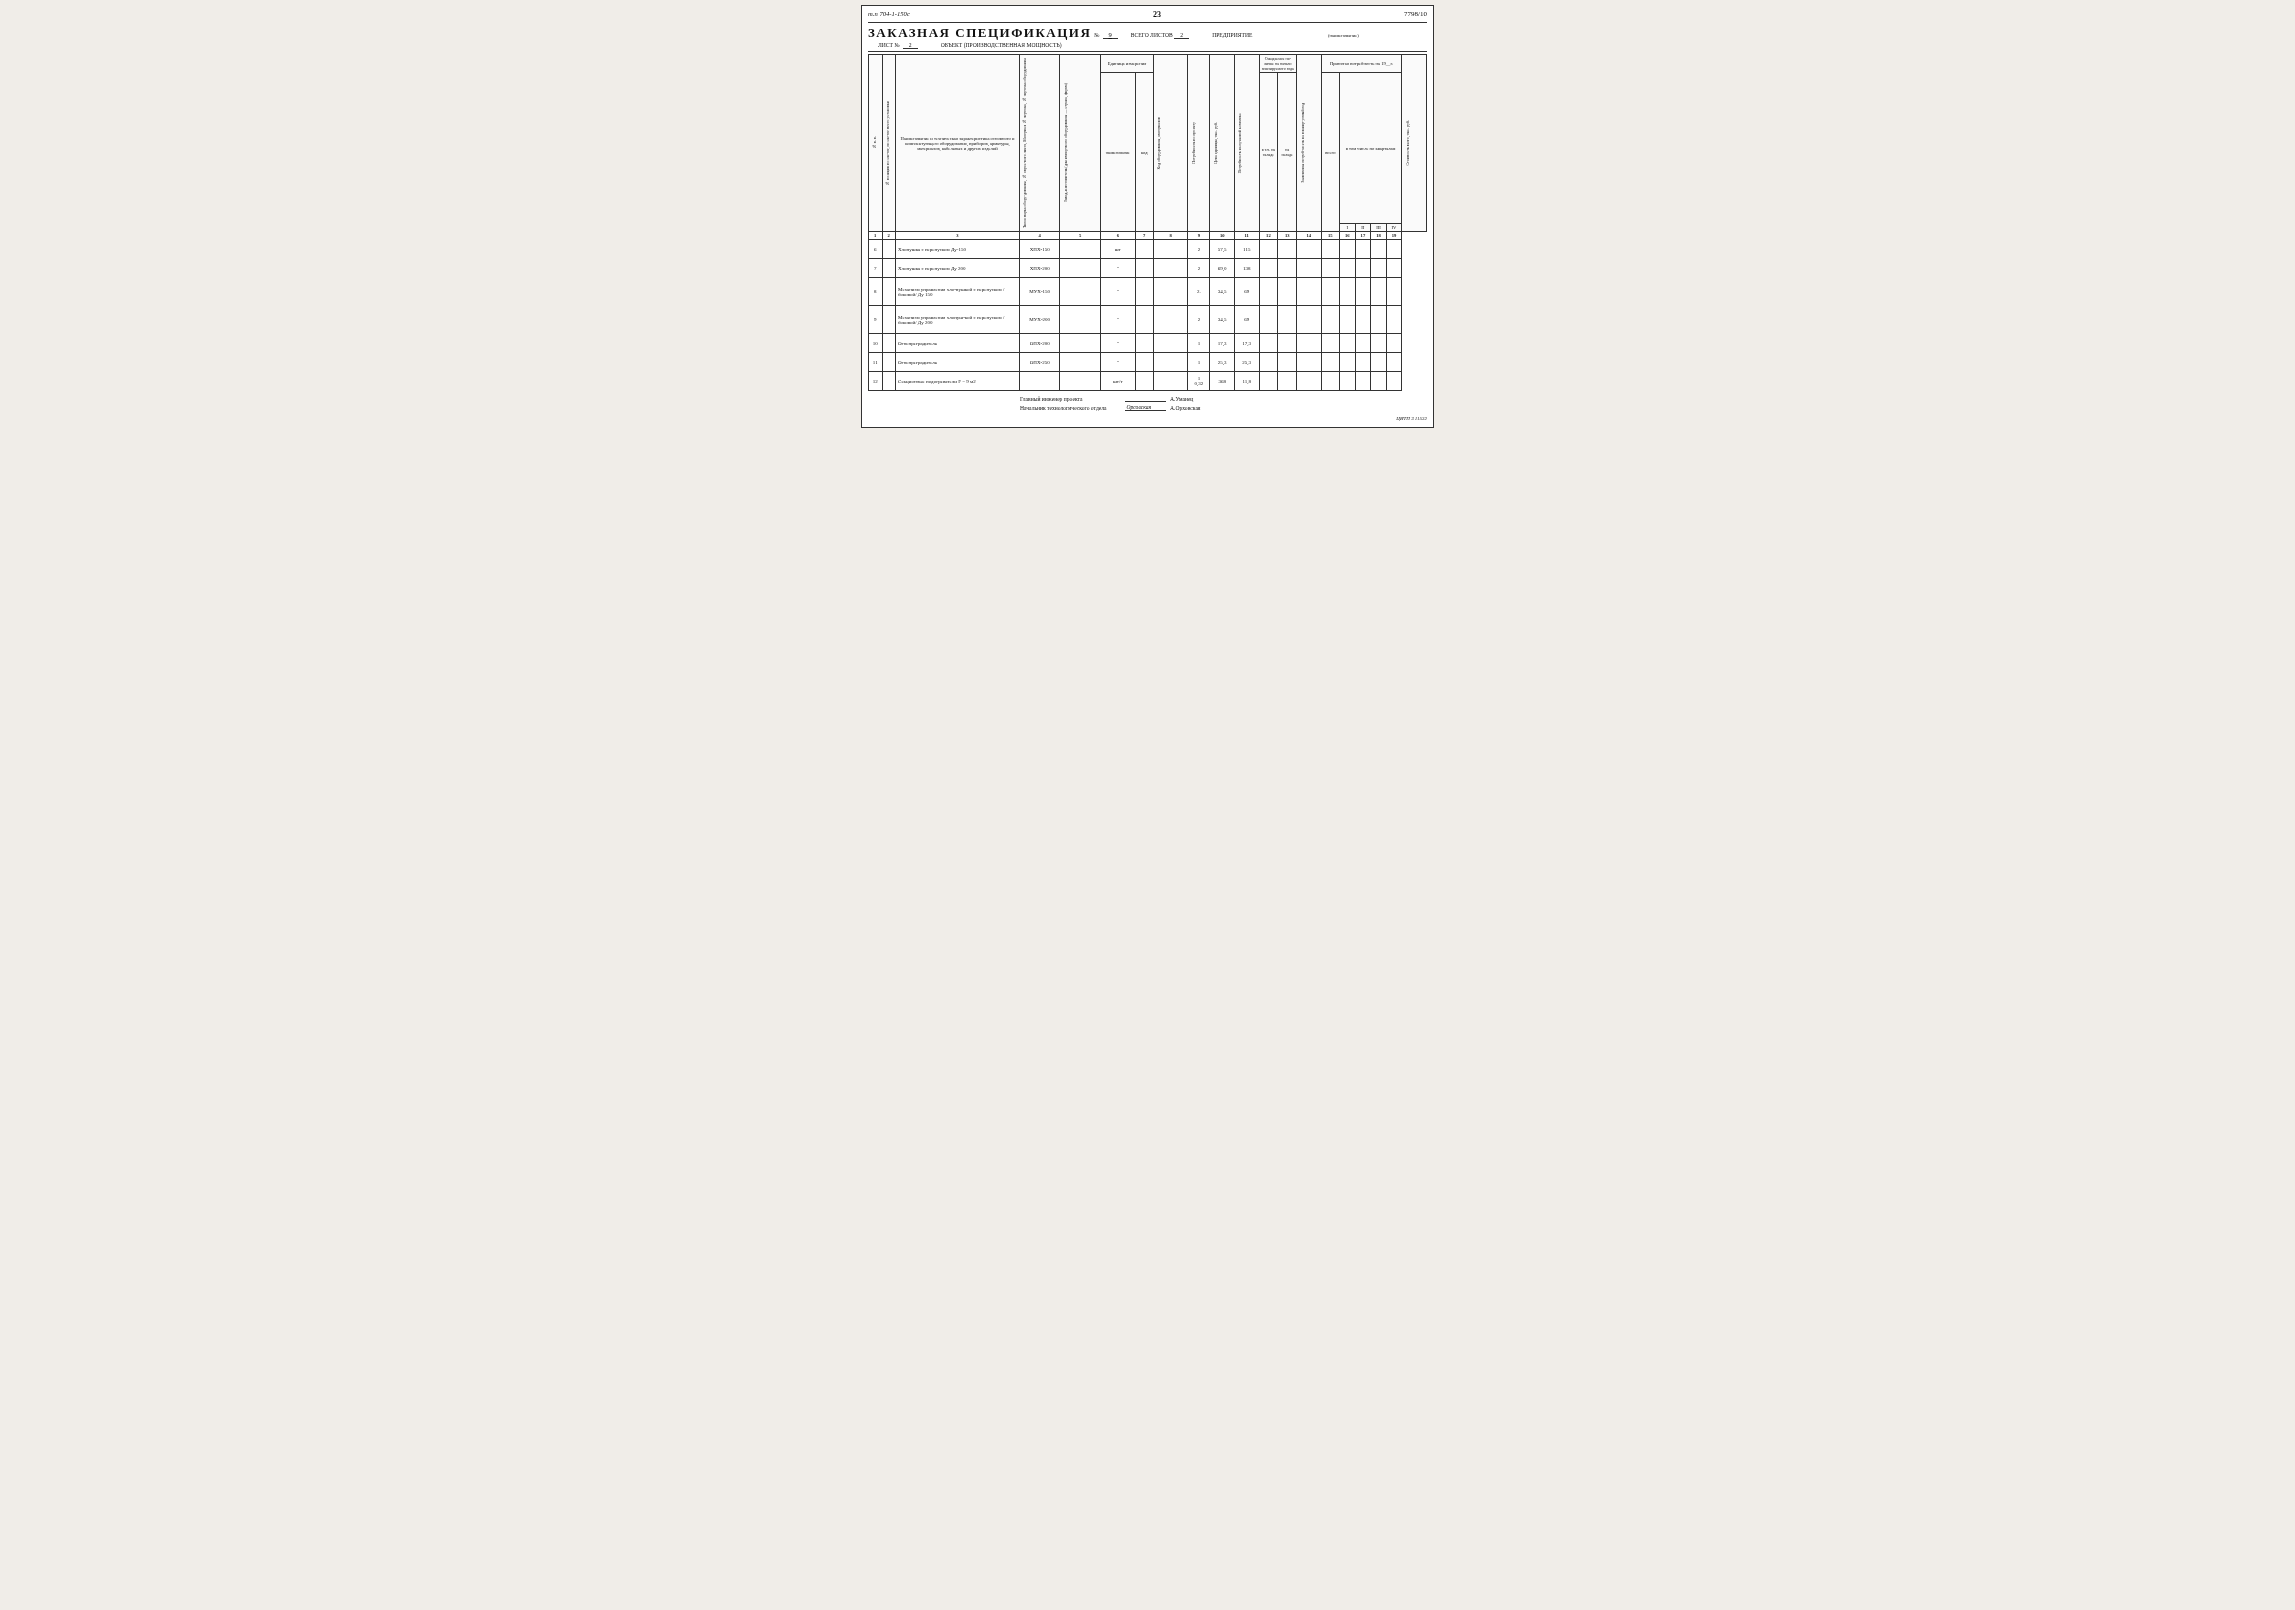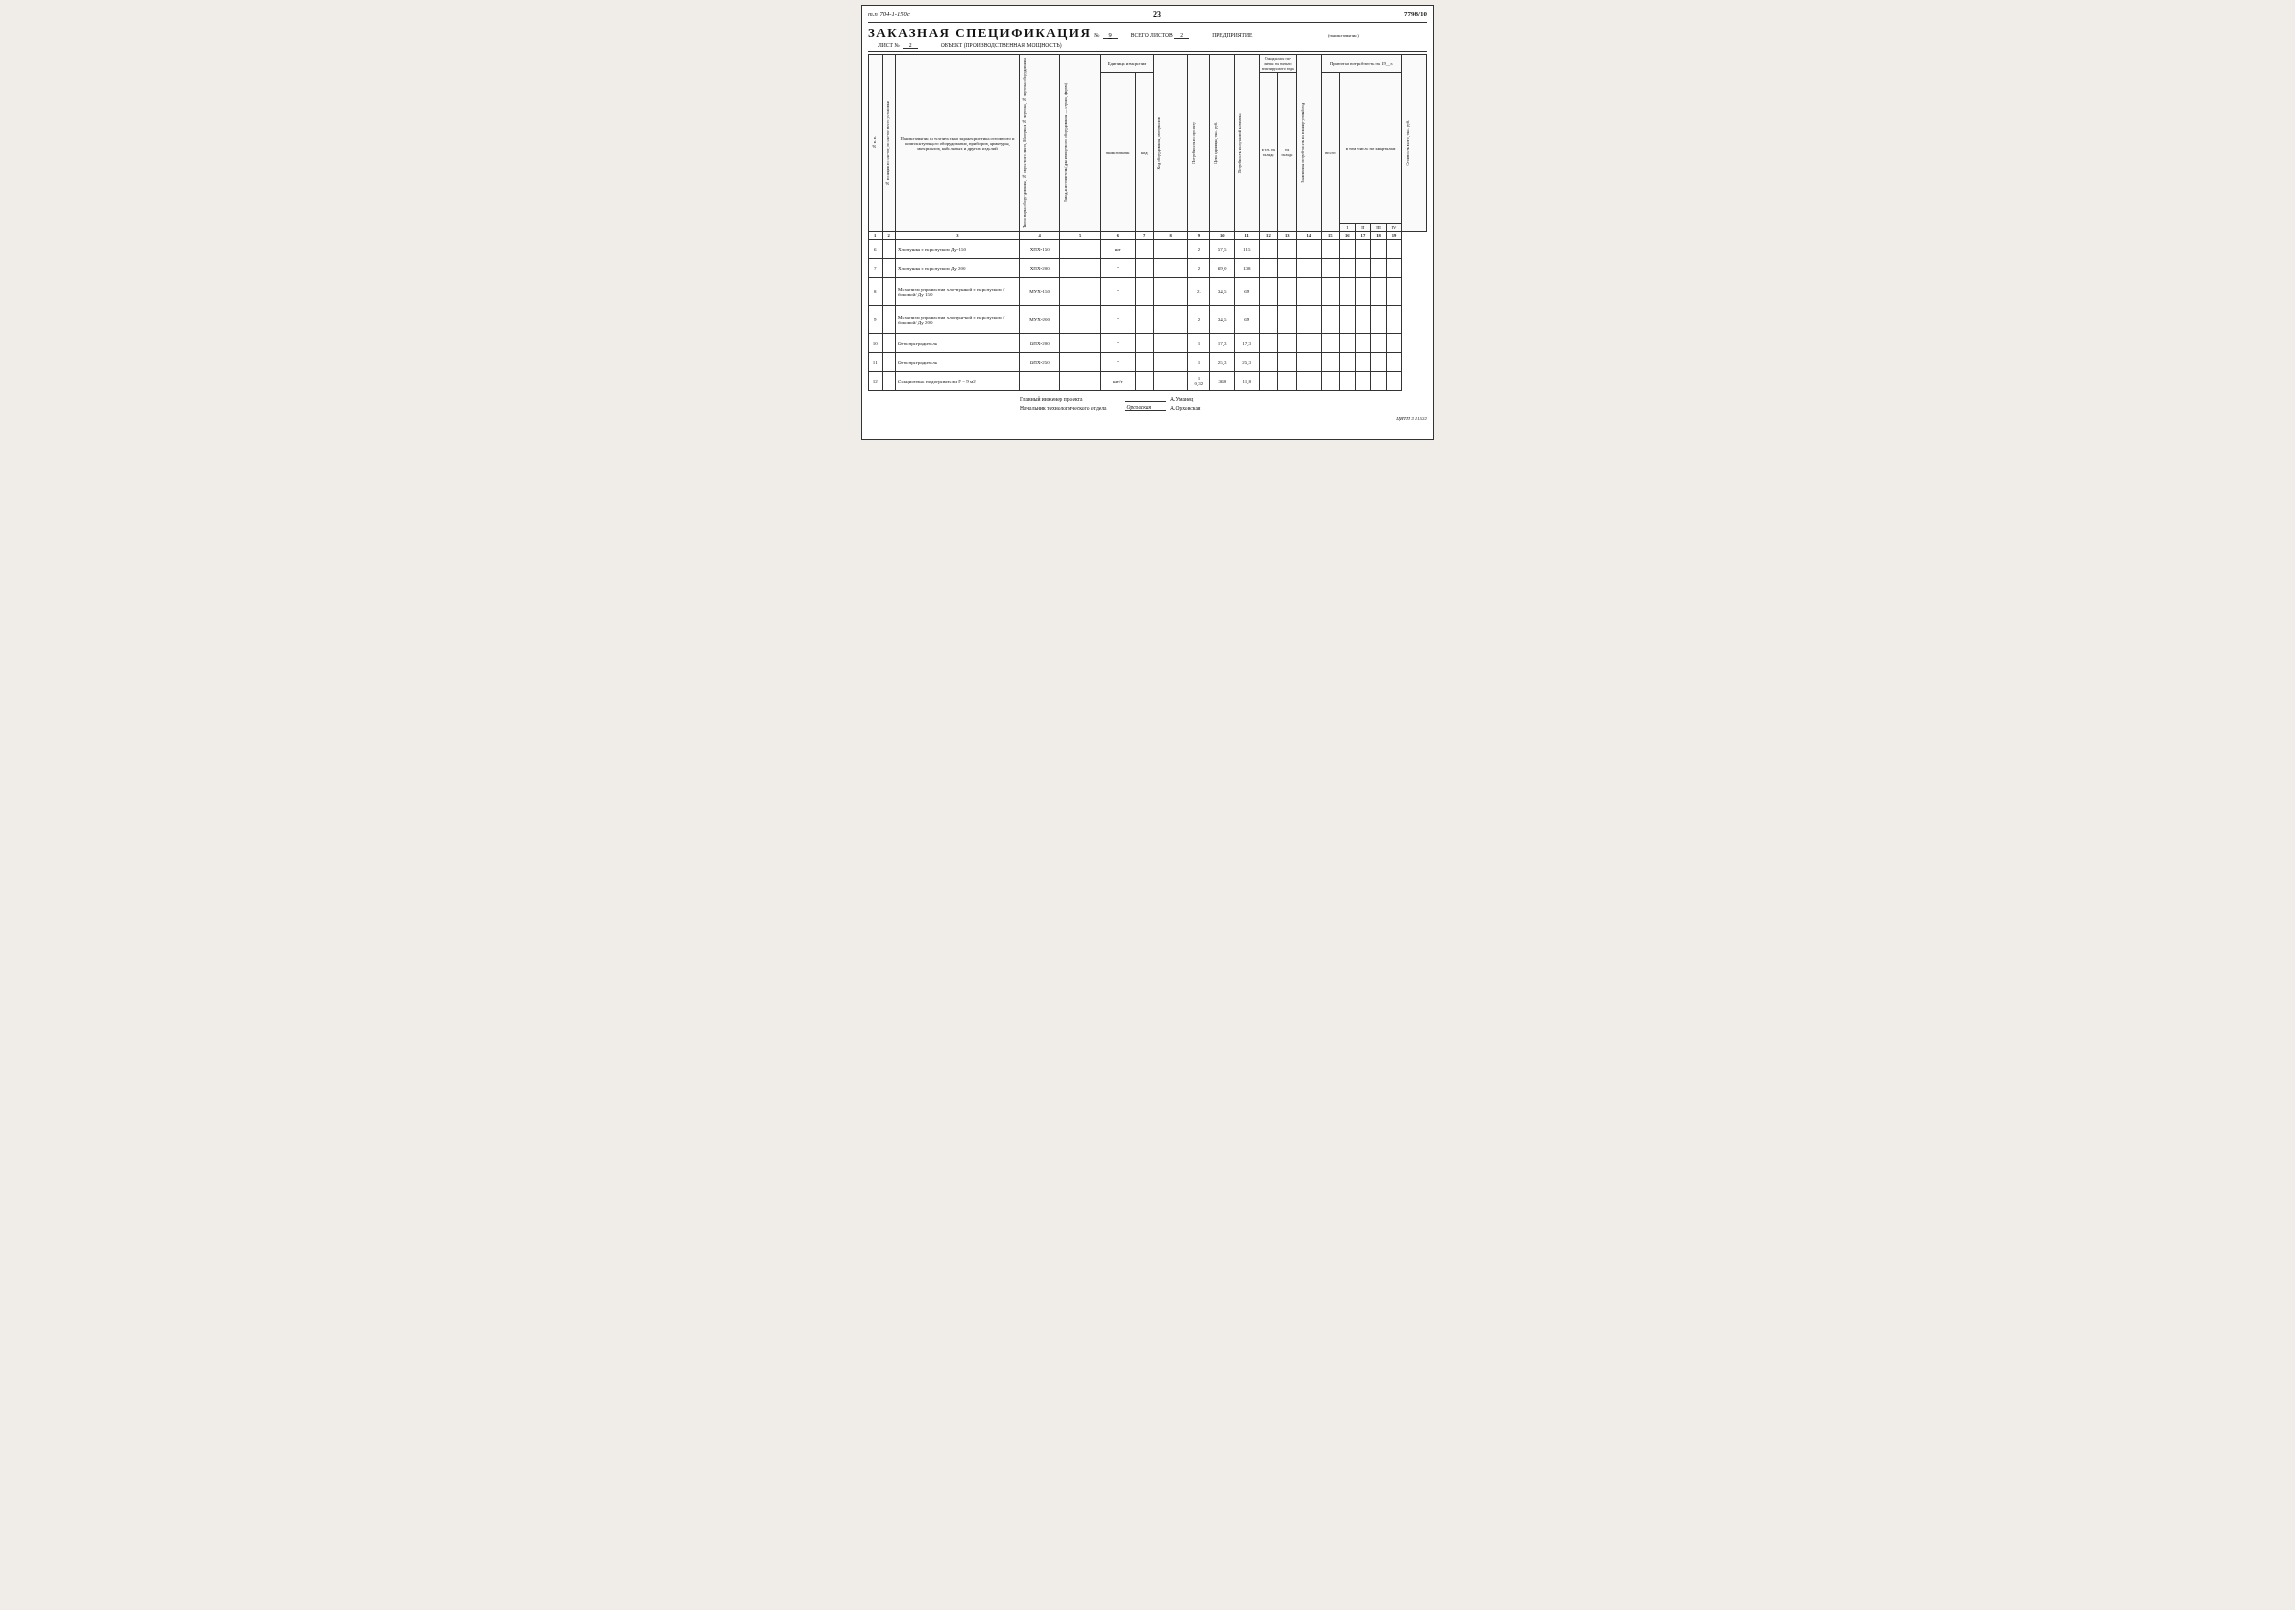--- a/index.html
+++ b/index.html
@@ -9,42 +9,42 @@
       font-size: 5.6px;
       color: #111;
       padding: 5px;
     }
     .page {
       background: #fff;
       border: 1px solid #333;
       width: 100%;
       max-width: 573px;
       margin: 0 auto;
-      padding: 4px 6px 18px 6px;
+      padding: 4px 6px 6px 6px;
     }
     .top-bar {
       display: flex;
       justify-content: space-between;
       align-items: flex-start;
       margin-bottom: 2px;
       padding-bottom: 1px;
     }
     .doc-ref {
       font-size: 6.6px;
       font-style: italic;
     }
     .page-num {
       font-size: 8px;
       font-weight: bold;
       text-align: center;
       flex: 1;
     }
     .doc-code {
       font-size: 7px;
-      font-weight: bold;
+      font-weight: normal;
     }
     .header-block {
       border-top: 0.5px solid #333;
       border-bottom: 0.5px solid #333;
       padding: 2px 0;
       margin-bottom: 2px;
     }
     .header-row1 {
       display: flex;
       align-items: baseline;

